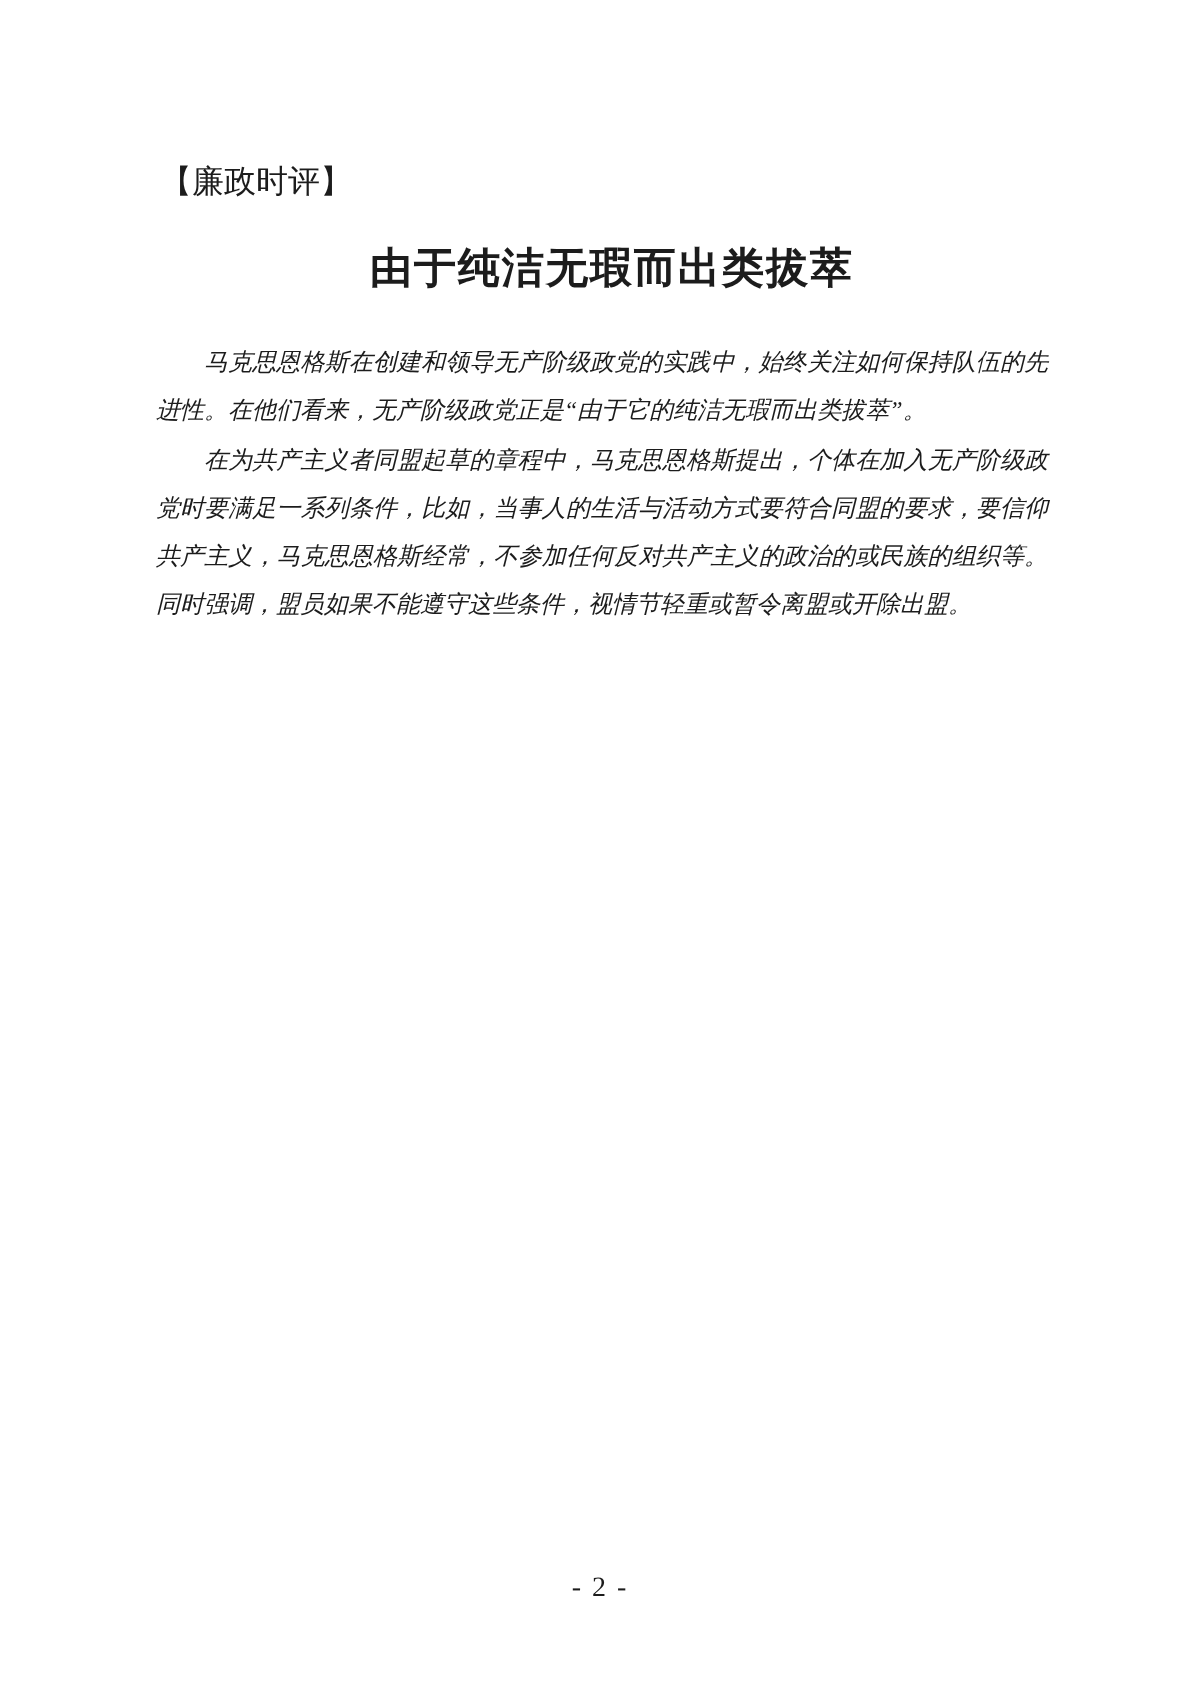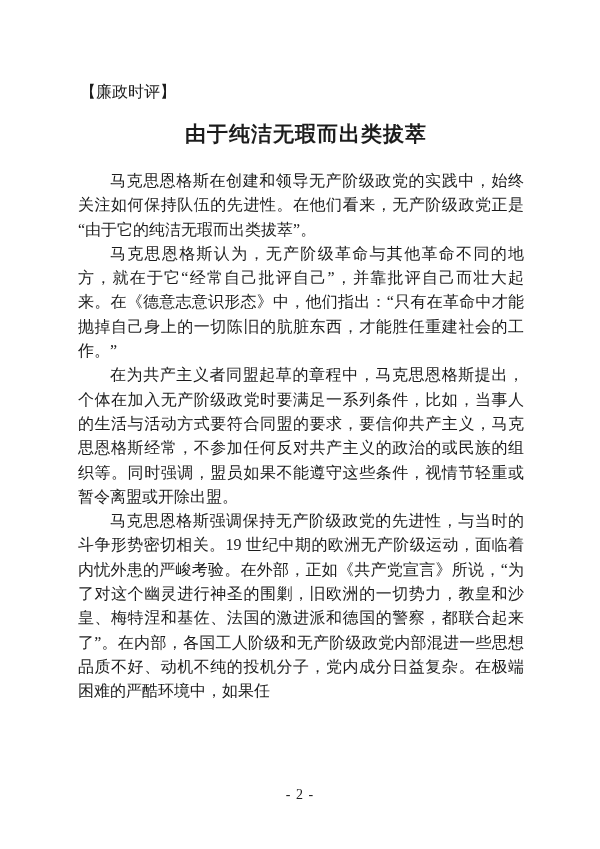--- a/index.html
+++ b/index.html
@@ -35,24 +35,25 @@
     line-height: 28px;
     font-weight: bold;
     letter-spacing: 1px;
     padding-left: 12px;
   }
   .doc-body {
     position: absolute;
     left: 78px;
     top: 169px;
     width: 446px;
-    font-size: 16px;
+    font-size: 12px;
     line-height: 24.3px;
     text-align: justify;
     text-justify: inter-ideograph;
+    font-style: italic;
   }
   .doc-body p {
     margin: 0;
     padding: 0;
     text-indent: 2em;
     word-break: break-all;
   }
   .page-number {
     position: absolute;
     left: 0;
@@ -67,20 +68,18 @@
 <body>
 
 <div class="page">
 
   <div class="section-tag">【廉政时评】</div>
 
   <h1 class="doc-title">由于纯洁无瑕而出类拔萃</h1>
 
   <div class="doc-body">
       <p>马克思恩格斯在创建和领导无产阶级政党的实践中，始终关注如何保持队伍的先进性。在他们看来，无产阶级政党正是“由于它的纯洁无瑕而出类拔萃”。</p>
-      <p>马克思恩格斯认为，无产阶级革命与其他革命不同的地方，就在于它“经常自己批评自己”，并靠批评自己而壮大起来。在《德意志意识形态》中，他们指出：“只有在革命中才能抛掉自己身上的一切陈旧的肮脏东西，才能胜任重建社会的工作。”</p>
       <p>在为共产主义者同盟起草的章程中，马克思恩格斯提出，个体在加入无产阶级政党时要满足一系列条件，比如，当事人的生活与活动方式要符合同盟的要求，要信仰共产主义，马克思恩格斯经常，不参加任何反对共产主义的政治的或民族的组织等。同时强调，盟员如果不能遵守这些条件，视情节轻重或暂令离盟或开除出盟。</p>
-      <p>马克思恩格斯强调保持无产阶级政党的先进性，与当时的斗争形势密切相关。19 世纪中期的欧洲无产阶级运动，面临着内忧外患的严峻考验。在外部，正如《共产党宣言》所说，“为了对这个幽灵进行神圣的围剿，旧欧洲的一切势力，教皇和沙皇、梅特涅和基佐、法国的激进派和德国的警察，都联合起来了”。在内部，各国工人阶级和无产阶级政党内部混进一些思想品质不好、动机不纯的投机分子，党内成分日益复杂。在极端困难的严酷环境中，如果任</p>
     </div>
 
   <div class="page-number">- 2 -</div>
 
 </div>
 
 </body></html>

